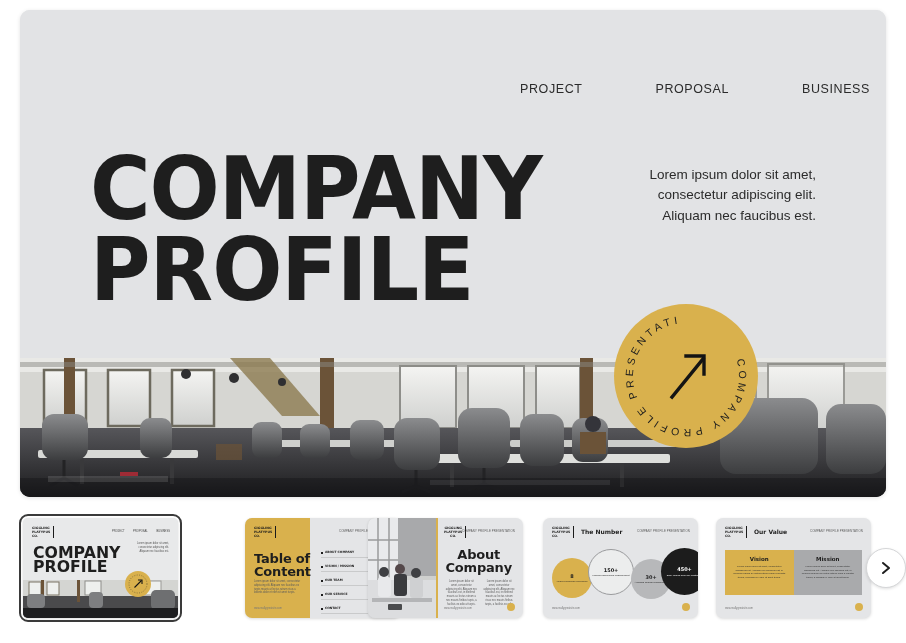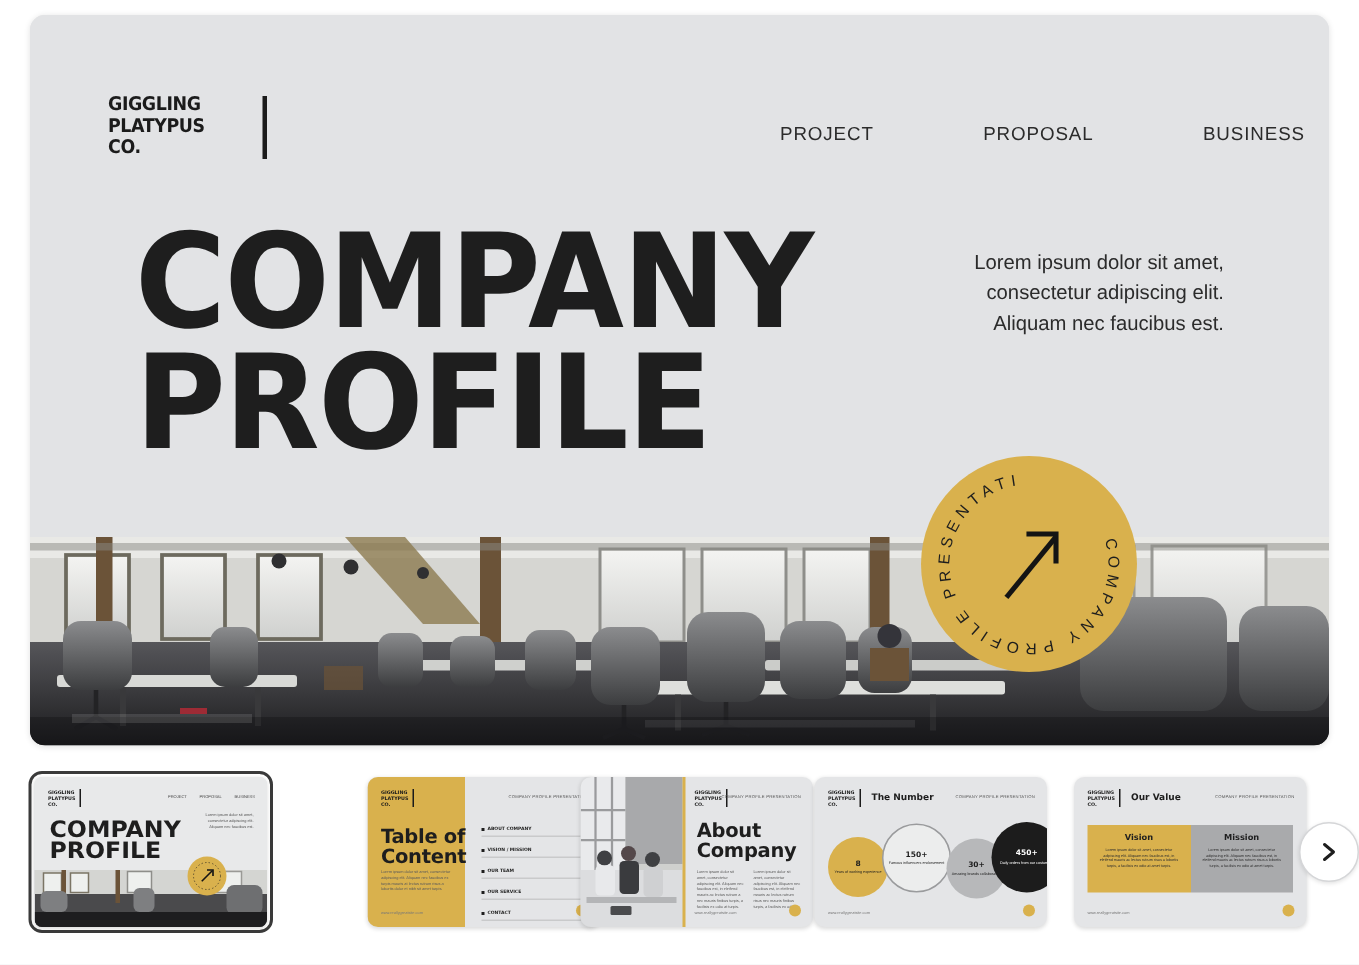--- a/index.html
+++ b/index.html
@@ -93,21 +93,21 @@
     position:absolute; left:0; top:510px; width:906px; height:125px;
   }
   .thumb {
     position:absolute; top:8px; width:155px; height:100px;
     border-radius:7px; overflow:hidden; background:#e4e5e7;
     cursor:pointer; box-shadow:0 1px 3px rgba(0,0,0,.15);
   }
   .thumb.selected {
     outline:2px solid #3a3a3a; outline-offset:2px; border-radius:5px;
   }
-  .t1 { left:23px; }  .t2 { left:197px;margin-left:48px; }  .t3 { left:387px; }
+  .t1 { left:23px; }  .t2 { left:197px;margin-left:48px; }  .t3 { left:368px;text-align:center; }
   .t4 { left:543px; } .t5 { left:716px; }
 
   .tb-logo {
     position:absolute; left:9px; top:9px;
     font-family:"DejaVu Sans", sans-serif; font-weight:bold;
     font-size:3.2px; line-height:1.2; color:#1b1b1b; white-space:pre-line;
   }
   .tb-rule { position:absolute; left:30px; top:8px; width:1px; height:12px; background:#1b1b1b; }
   .tb-kicker {
     position:absolute; right:8px; top:11px;
@@ -204,26 +204,20 @@
   }
   #next-btn svg { display:block; }
 </style>
 </head>
 <body>
 
 <div id="slide-card">
 
   <div class="slide-top"></div>
 
-  <div id="logo-block">
-    <div class="logo-text">GIGGLING
-PLATYPUS
-CO.</div>
-    <div class="logo-rule"></div>
-  </div>
 
   <nav id="main-nav">
     <span class="nav-item">PROJECT</span>
     <span class="nav-item">PROPOSAL</span>
     <span class="nav-item">BUSINESS</span>
   </nav>
 
   <h1 id="headline">COMPANY
 PROFILE</h1>
 

